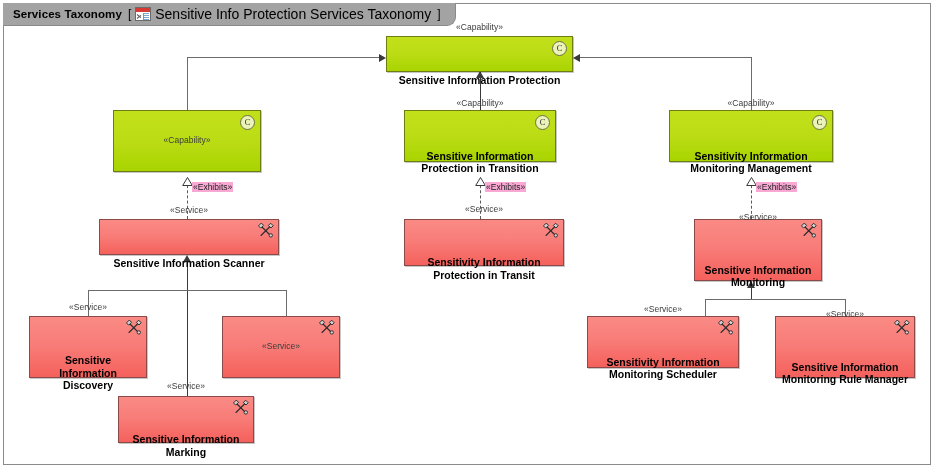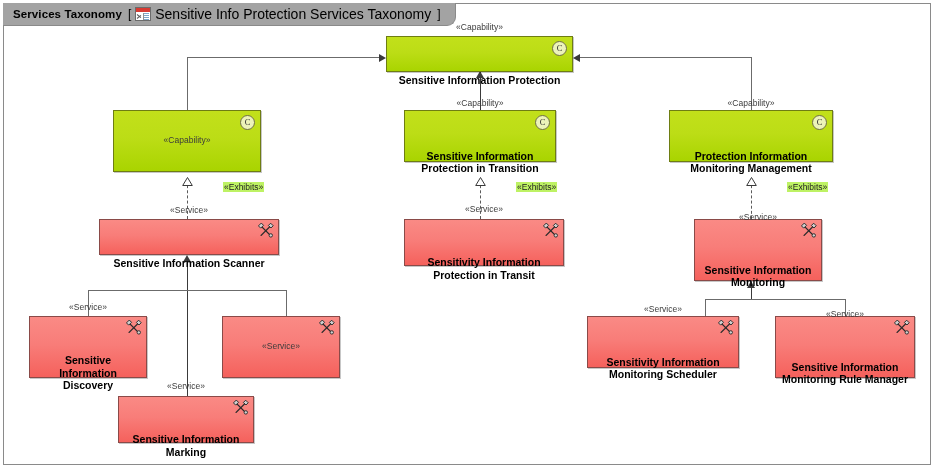--- a/index.html
+++ b/index.html
@@ -172,23 +172,22 @@
     border-left:7px solid #3a3a3a;
     z-index:3;
   }
   .tri-wrap{position:absolute;z-index:3;}
   .edge-label{
     position:absolute;
     font-size:8.5px;
     color:#222222;
     white-space:nowrap;
     z-index:5;
-    background:#bef264;
+    background:#f9a8d4;
     padding:0 1px;
-    margin-left:31px;
   }
 </style>
 </head>
 <body>
 
 <div id="canvas">
 
   <div id="frame"></div>
 
   <div id="title-tab">
@@ -268,21 +267,21 @@
   </div>
 
   <div class="node capability" style="left:404px;top:110px;width:152px;height:52px;">
     <div class="stereo">«Capability»</div>
     <div class="nm">Sensitive Information Protection in Transition</div>
     <div class="badge-c">C</div>
   </div>
 
   <div class="node capability" style="left:669px;top:110px;width:164px;height:52px;">
     <div class="stereo">«Capability»</div>
-    <div class="nm">Protection Information Monitoring Management</div>
+    <div class="nm">Sensitivity Information Monitoring Management</div>
     <div class="badge-c">C</div>
   </div>
 
   <div class="node service" style="left:99px;top:219px;width:180px;height:36px;">
     <div class="stereo">«Service»</div>
     <div class="nm">Sensitive Information Scanner</div>
     <span class="badge-tools">
       <svg width="16" height="15" viewBox="0 0 16 15">
         <g stroke="#2a2a2a" stroke-width="1.1" fill="none" stroke-linecap="round">
           <line x1="3" y1="3" x2="12.5" y2="12.5"></line>

